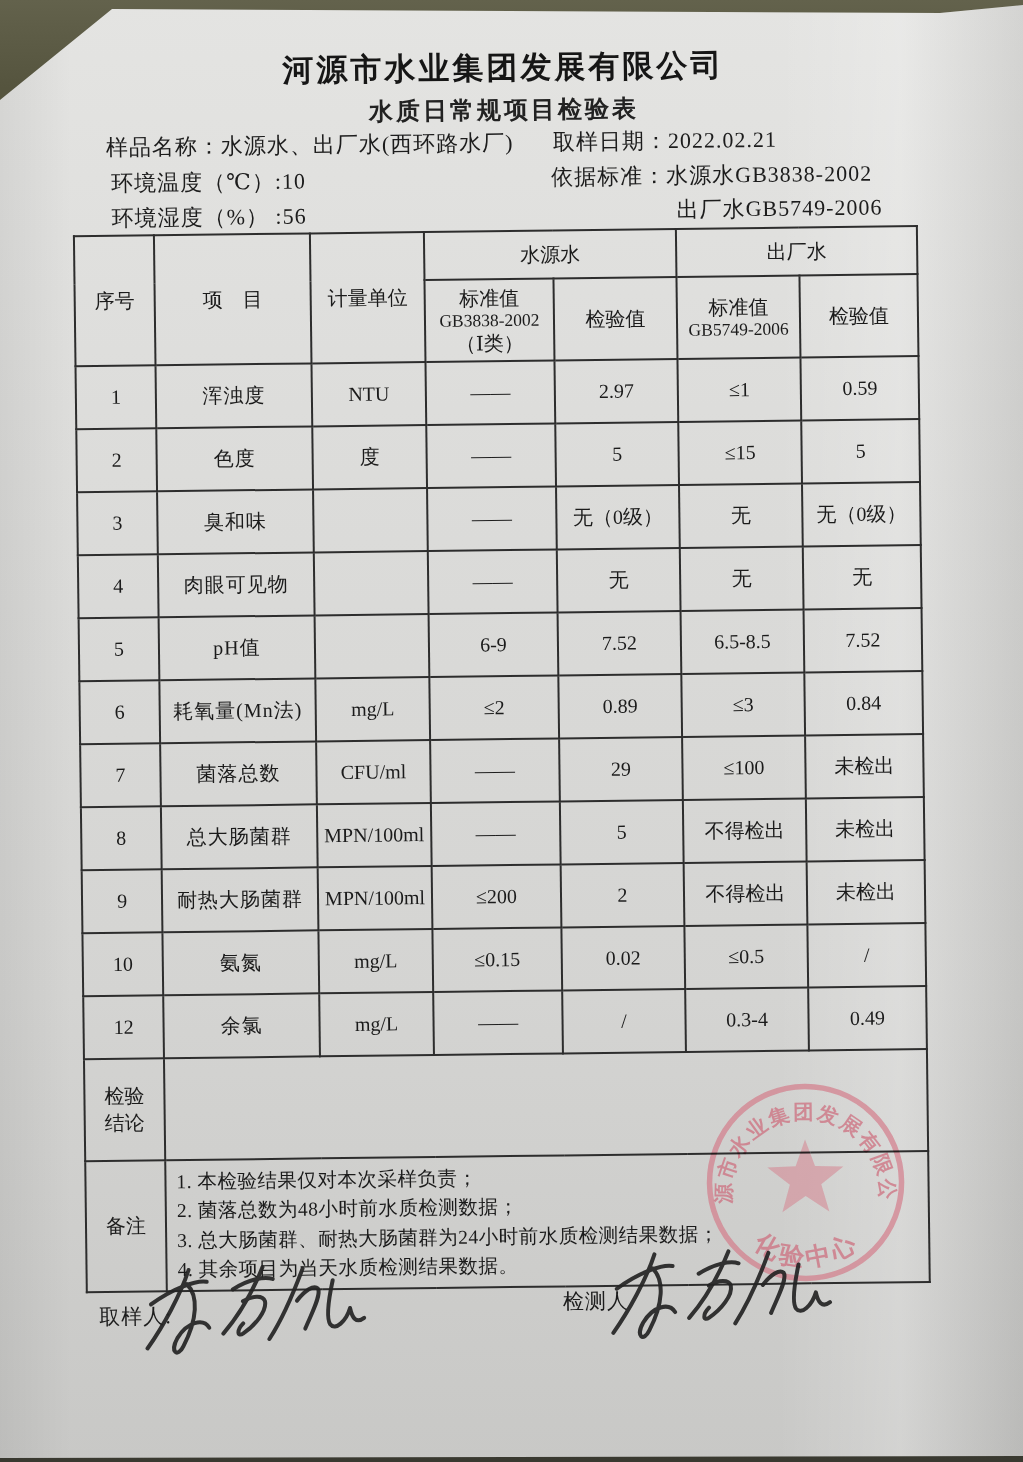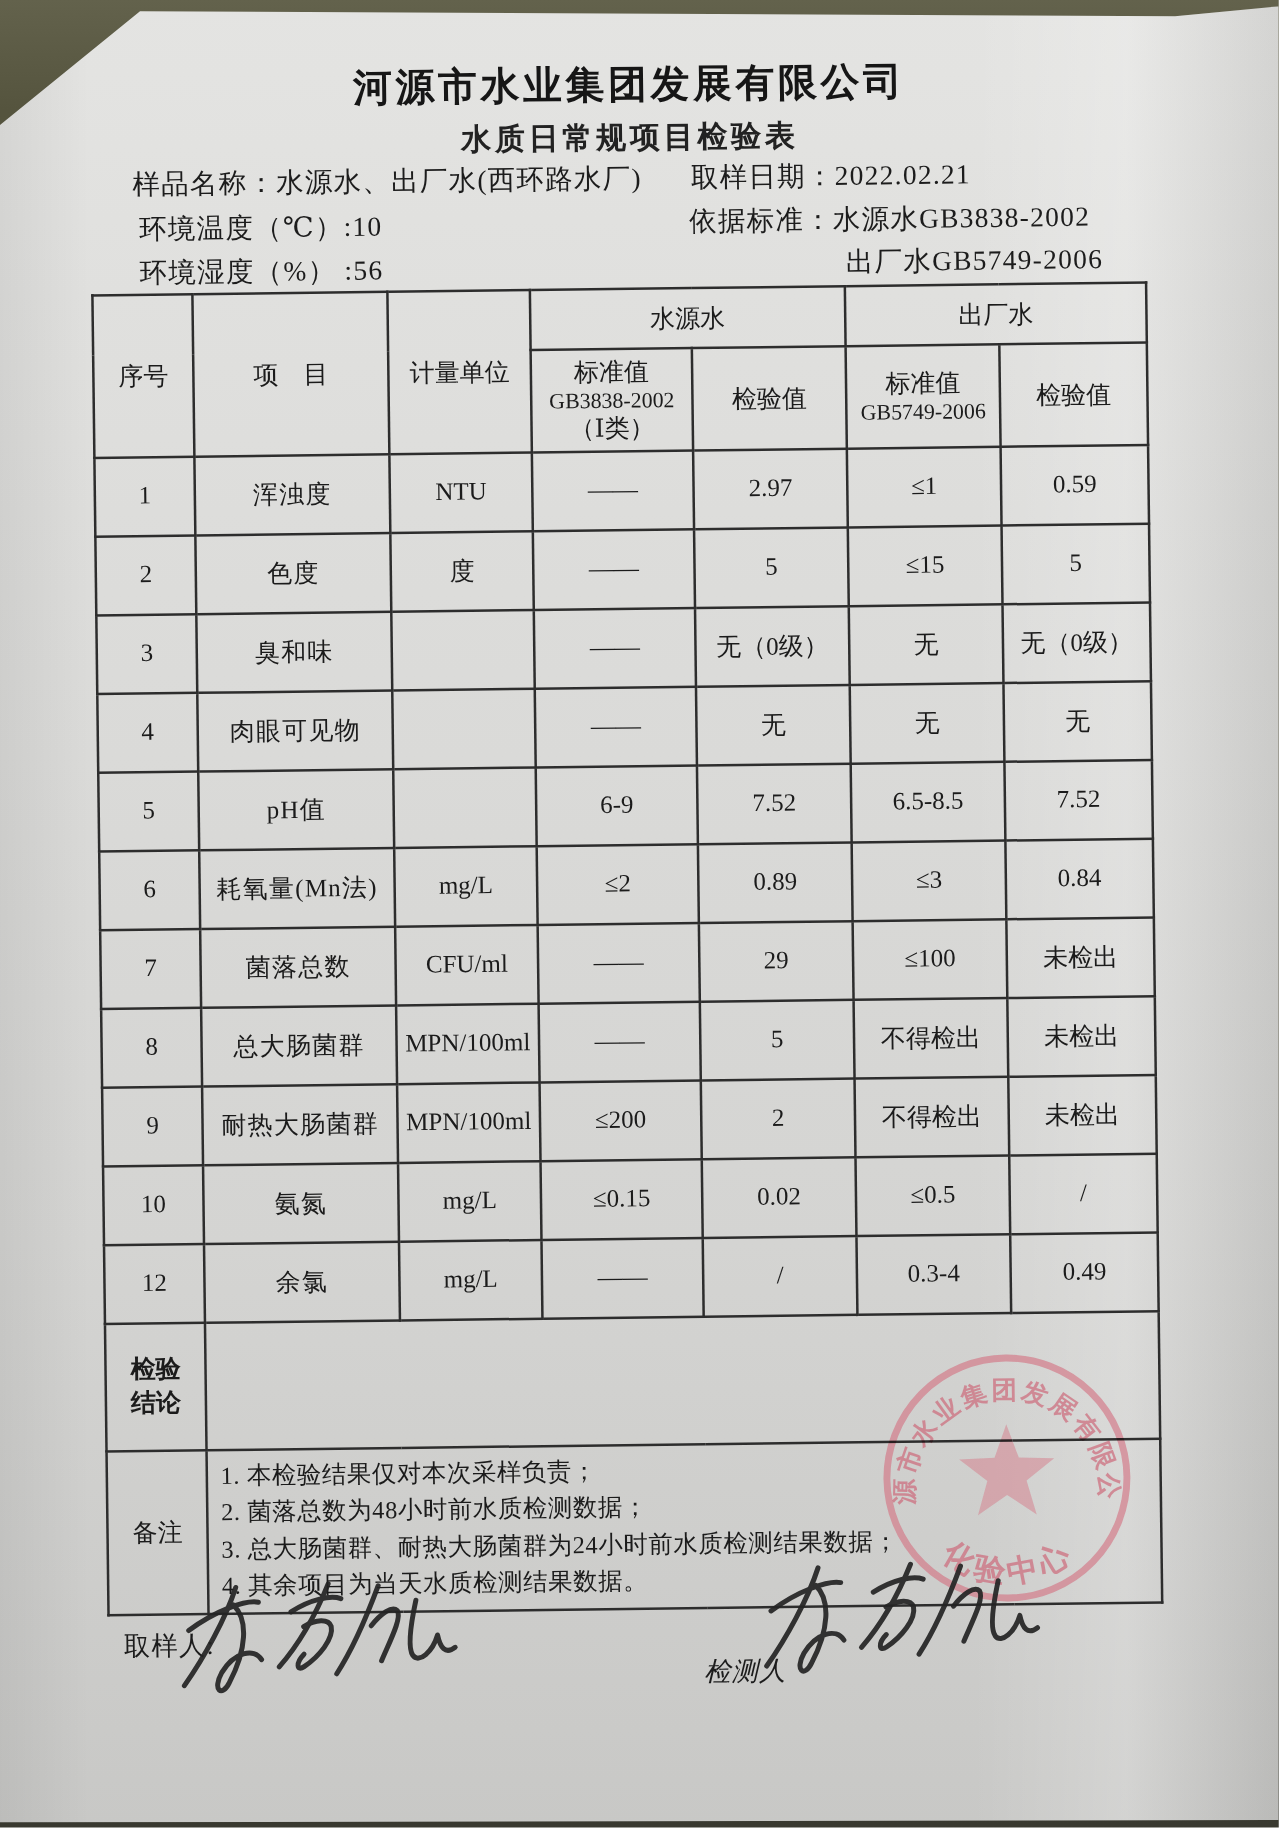--- a/index.html
+++ b/index.html
@@ -45,21 +45,21 @@
   tr.h1{height:48px;}
   tr.h2{height:82px;}
   tr.data{height:63px;}
   tr.concl{height:102px;}
   tr.notes{height:130px;}
   td.item{text-align:left;padding-left:9px;letter-spacing:1px;}
   .hline{display:block;line-height:1.2;}
   .hline.small{font-size:17.5px;}
   .notes-cell{text-align:left !important;vertical-align:middle;padding:6px 10px !important;}
   .notes-cell div{font-size:19.5px;line-height:1.5;letter-spacing:0.5px;white-space:nowrap;}
-  .stack span{display:block;line-height:1.35;font-weight:bold;}
+  .stack span{display:block;line-height:1.35;}
   .sig-label{position:absolute;font-size:21px;letter-spacing:1px;color:#1c1c1c;}
   .sig{position:absolute;}
   .stamp{position:absolute;left:697px;top:1083px;mix-blend-mode:multiply;opacity:0.92;}
   .stamp text{font-family:"Liberation Serif","DejaVu Serif",serif;font-weight:bold;}
 </style>
 </head>
 <body>
 
 <div class="paper"></div>
 
@@ -249,21 +249,21 @@
       <path d="M50 24 C62 36 60 60 46 86 C40 98 32 92 40 78 C50 62 66 58 72 68"></path>
       <path d="M96 30 C112 20 128 17 136 20"></path>
       <path d="M126 8 C116 32 102 56 86 74"></path>
       <path d="M106 42 C116 36 126 36 128 42 C130 52 118 66 106 74 C100 78 99 71 106 64"></path>
       <path d="M166 10 C156 36 144 62 132 80"></path>
       <path d="M160 42 C168 32 177 26 181 30 C185 36 174 56 168 70"></path>
       <path d="M196 22 C191 44 189 60 193 66 C198 73 209 63 213 50 C215 60 219 66 227 60"></path>
     </g>
   </svg>
 
-  <div class="sig-label" style="left:556px;top:1324px;font-style:italic;">检测人</div>
+  <div class="sig-label" style="left:556px;top:1288px;">检测人</div>
   <svg class="sig" style="left:596px;top:1246px;" width="250" height="110" viewBox="0 0 250 110">
     <g fill="none" stroke="#242424" stroke-width="4" stroke-linecap="round" stroke-linejoin="round" opacity="0.92">
       <path d="M52 10 C44 34 26 66 10 88"></path>
       <path d="M14 44 C36 28 60 20 70 22"></path>
       <path d="M50 24 C62 36 60 60 46 86 C40 98 32 92 40 78 C50 62 66 58 72 68"></path>
       <path d="M96 30 C112 20 128 17 136 20"></path>
       <path d="M126 8 C116 32 102 56 86 74"></path>
       <path d="M106 42 C116 36 126 36 128 42 C130 52 118 66 106 74 C100 78 99 71 106 64"></path>
       <path d="M166 10 C156 36 144 62 132 80"></path>
       <path d="M160 42 C168 32 177 26 181 30 C185 36 174 56 168 70"></path>

